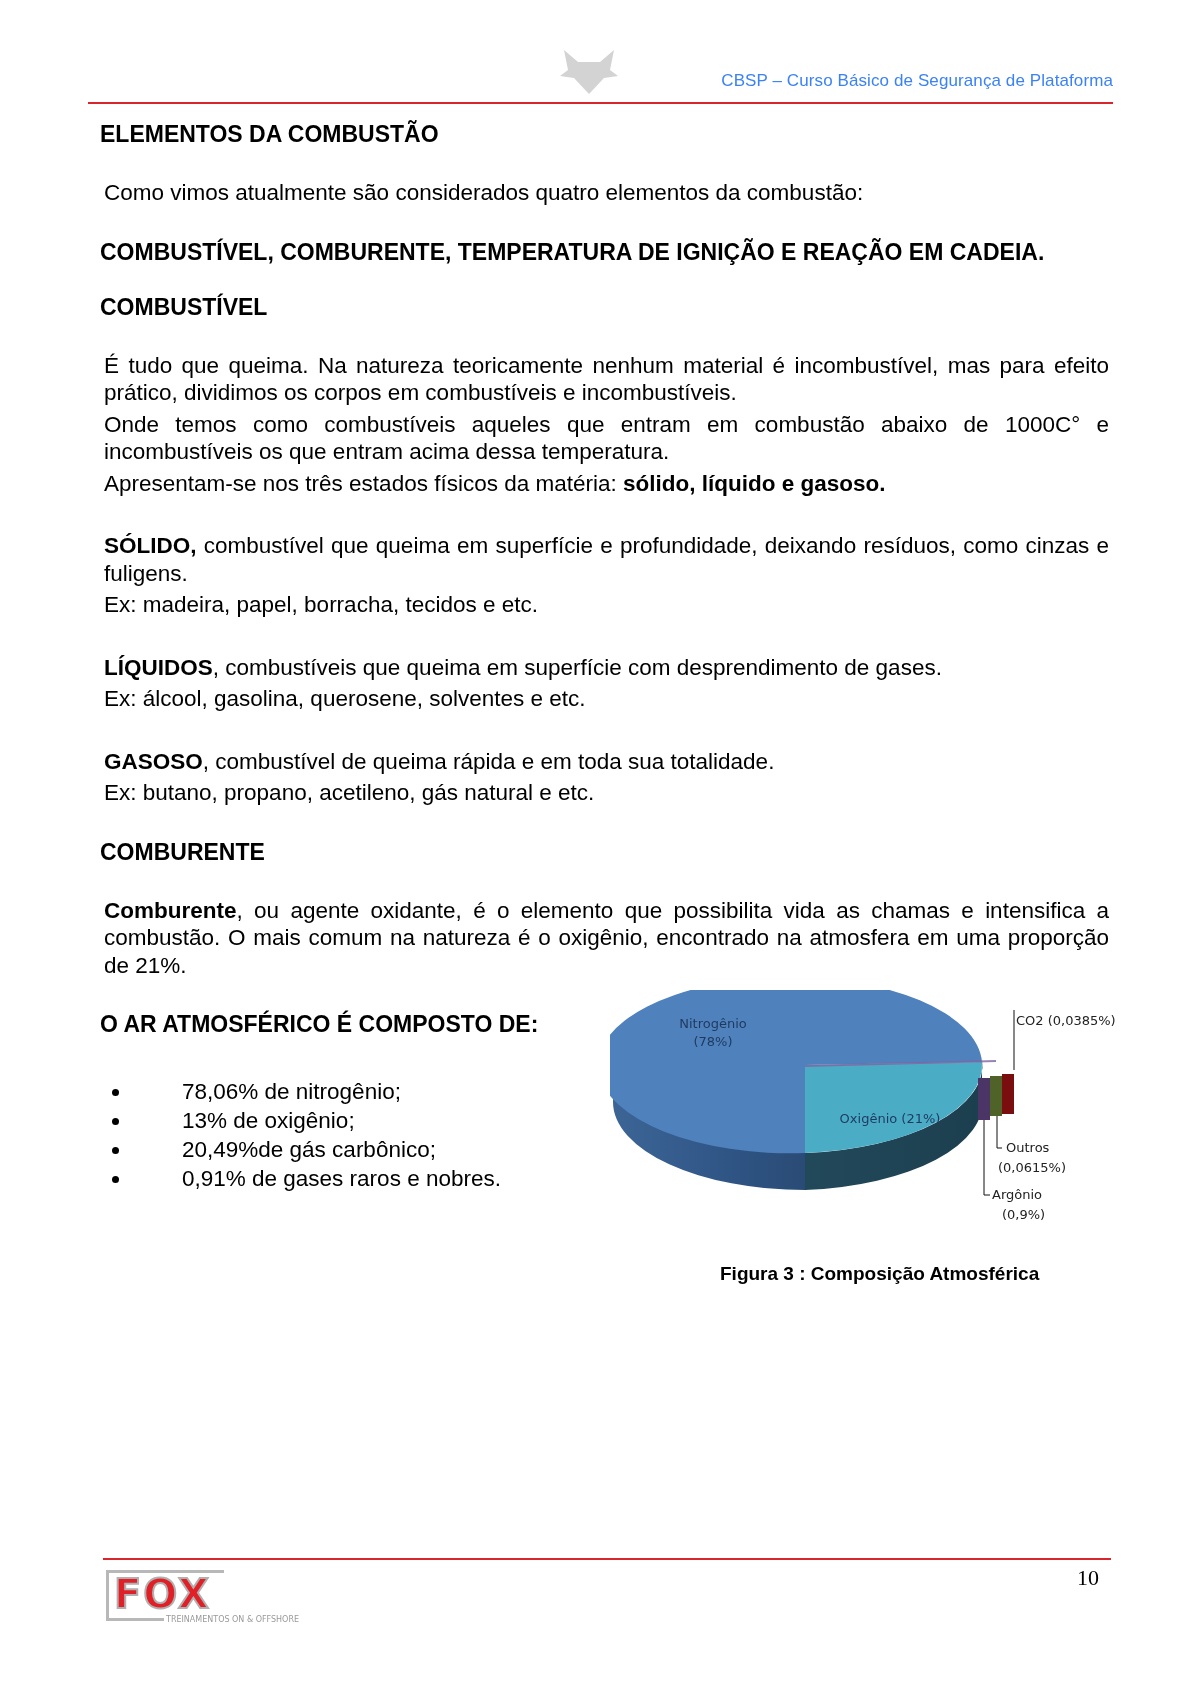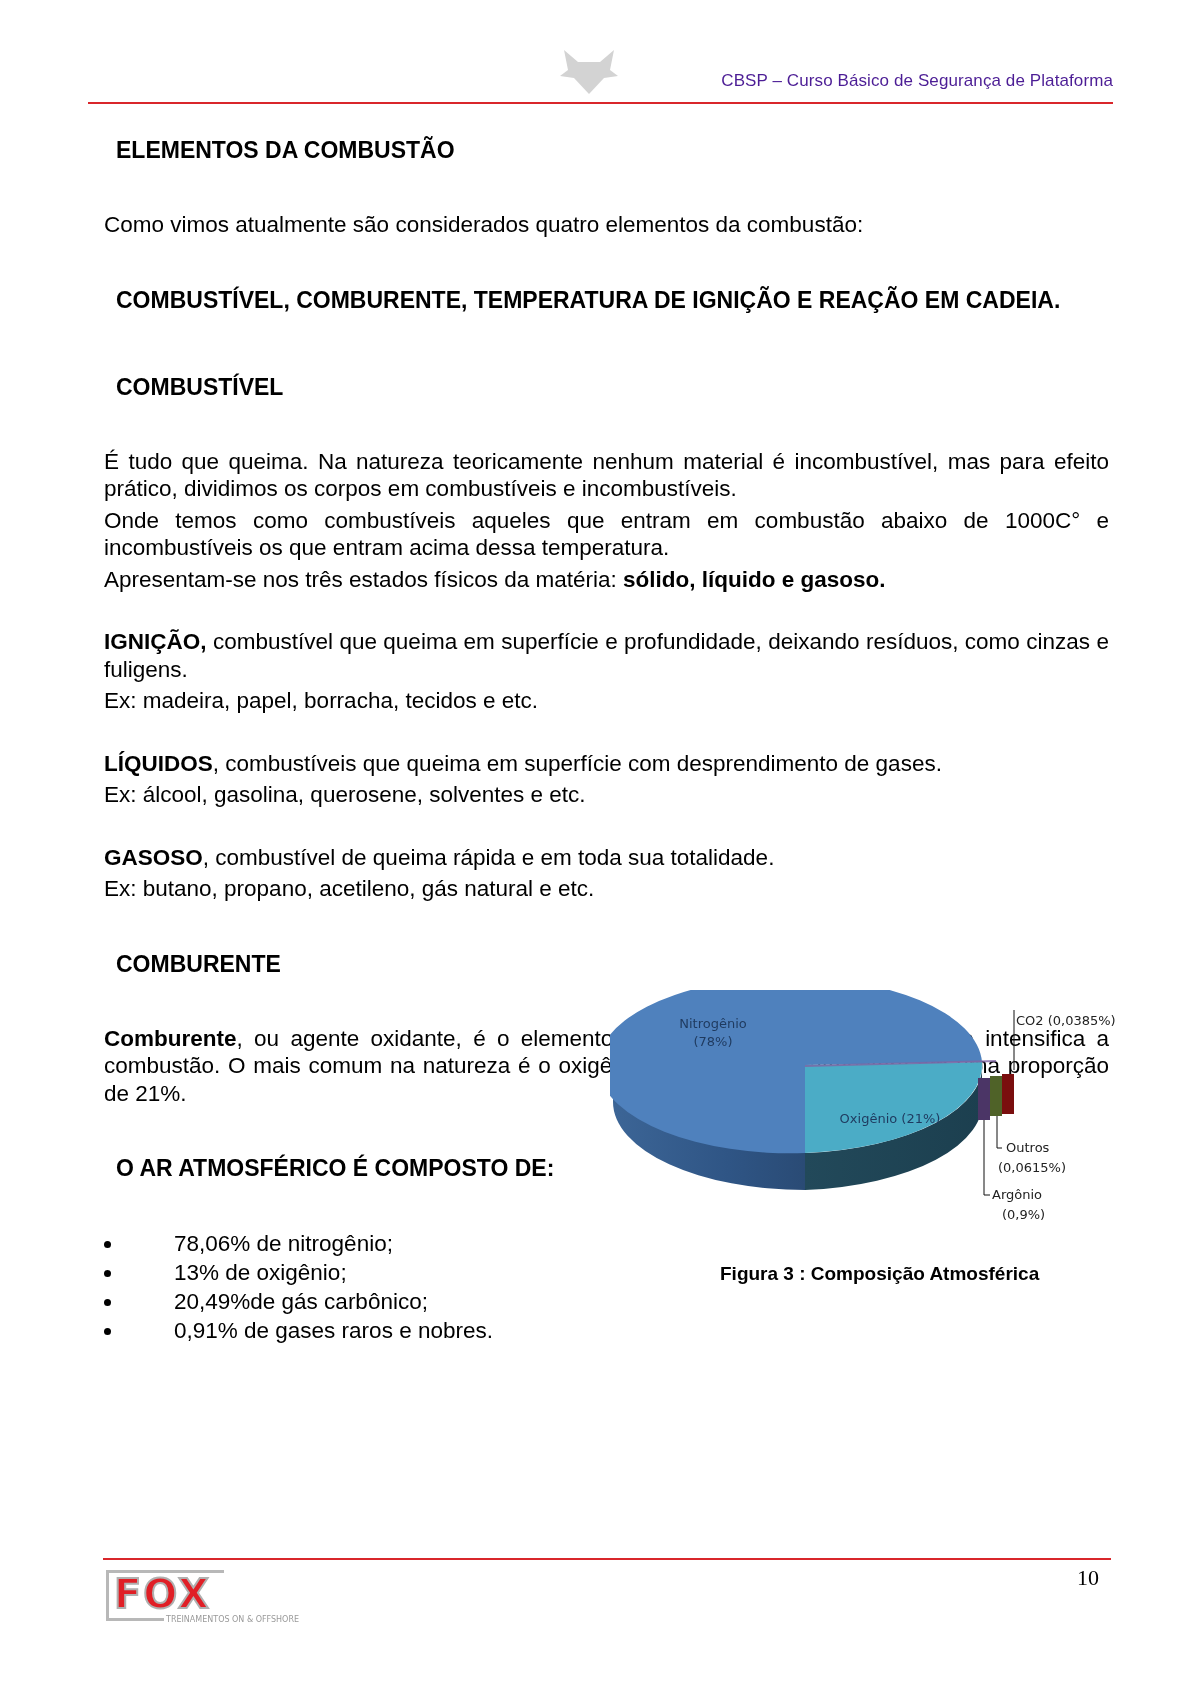--- a/index.html
+++ b/index.html
@@ -1,24 +1,24 @@
 <!DOCTYPE html>
 <html><head>
 <meta charset="utf-8">
 <style>
   html, body { margin: 0; padding: 0; background: #ffffff; }
   body { width: 1191px; height: 1684px; position: relative; overflow: hidden; font-family: "Liberation Sans", sans-serif; color: #000; }
   .header-logo { position: absolute; left: 558px; top: 48px; width: 62px; height: 48px; }
-  .header-title { position: absolute; right: 78px; top: 71px; font-family: "Liberation Sans", sans-serif; font-size: 17px; color: #4c1d95; letter-spacing: 0.1px; }
+  .header-title { position: absolute; right: 78px; top: 71px; font-family: "Liberation Sans", sans-serif; font-size: 17px; color: #3b82f6; letter-spacing: 0.1px; }
   .header-rule { position: absolute; left: 88px; right: 78px; top: 102px; height: 2px; background: #d9262b; }
   .content { position: absolute; left: 100px; width: 1013px; top: 120px; }
-  .h { font-weight: bold; font-size: 23px; margin: 16px; line-height: 28px; }
+  .h { font-weight: bold; font-size: 23px; margin: 0; line-height: 28px; }
   .p { font-size: 22.5px; line-height: 27.5px; margin: 4px; text-align: justify; }
   .gap { height: 27px; }
-  .bullets { list-style: none; margin: 4px; padding: 0; }
+  .bullets { list-style: none; margin: 12px; padding: 0; }
   .bullets li { font-size: 22.5px; line-height: 29px; position: relative; padding-left: 70px; }
   .bullets li .dot { position: absolute; left: 0; top: 12px; width: 7px; height: 7px; border-radius: 50%; background: #000; }
   .chart { position: absolute; left: 610px; top: 990px; width: 520px; height: 250px; }
   .caption { position: absolute; left: 720px; top: 1263px; font-size: 19px; font-weight: bold; }
   .footer-rule { position: absolute; left: 103px; right: 80px; top: 1558px; height: 2px; background: #d9262b; }
   .page-num { position: absolute; right: 92px; top: 1565px; font-family: "Liberation Serif", serif; font-size: 22px; }
   .footer-logo { position: absolute; left: 104px; top: 1564px; width: 240px; height: 68px; }
 </style>
 </head>
 <body>
@@ -37,21 +37,21 @@
   <p class="p">Como vimos atualmente são considerados quatro elementos da combustão:</p>
   <div class="gap"></div>
   <p class="h">COMBUSTÍVEL, COMBURENTE, TEMPERATURA DE IGNIÇÃO E REAÇÃO EM CADEIA.</p>
   <div class="gap"></div>
   <p class="h">COMBUSTÍVEL</p>
   <div class="gap"></div>
   <p class="p">É tudo que queima. Na natureza teoricamente nenhum material é incombustível, mas para efeito prático, dividimos os corpos em combustíveis e incombustíveis.</p>
   <p class="p">Onde temos como combustíveis aqueles que entram em combustão abaixo de 1000C° e incombustíveis os que entram acima dessa temperatura.</p>
   <p class="p"><span>Apresentam-se nos três estados físicos da matéria: </span><b>sólido, líquido e gasoso.</b></p>
   <div class="gap"></div>
-  <p class="p"><b>IGNIÇÃO,</b><span> combustível que queima em superfície e profundidade, deixando resíduos, como cinzas e fuligens.</span></p>
+  <p class="p"><b>SÓLIDO,</b><span> combustível que queima em superfície e profundidade, deixando resíduos, como cinzas e fuligens.</span></p>
   <p class="p">Ex: madeira, papel, borracha, tecidos e etc.</p>
   <div class="gap"></div>
   <p class="p"><b>LÍQUIDOS</b><span>, combustíveis que queima em superfície com desprendimento de gases.</span></p>
   <p class="p">Ex: álcool, gasolina, querosene, solventes e etc.</p>
   <div class="gap"></div>
   <p class="p"><b>GASOSO</b><span>, combustível de queima rápida e em toda sua totalidade.</span></p>
   <p class="p">Ex: butano, propano, acetileno, gás natural e etc.</p>
   <div class="gap"></div>
   <p class="h">COMBURENTE</p>
   <div class="gap"></div>

